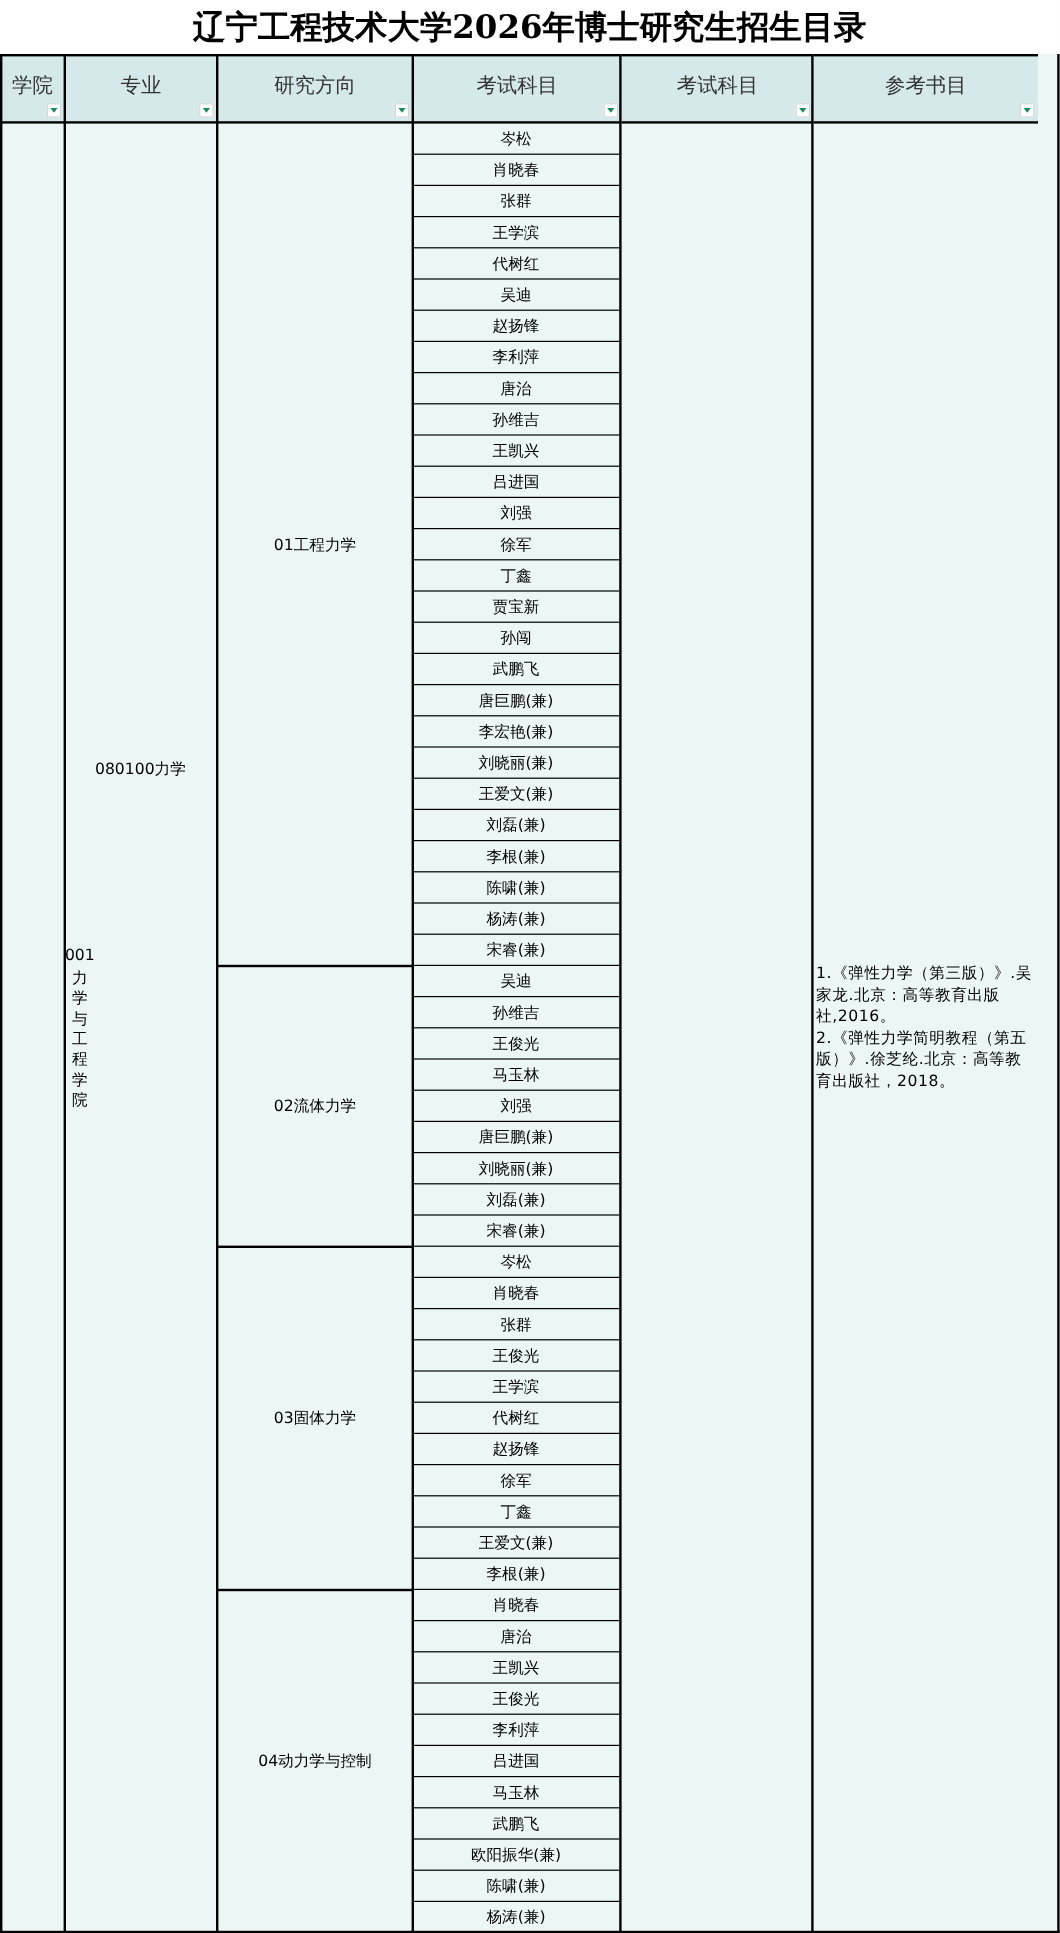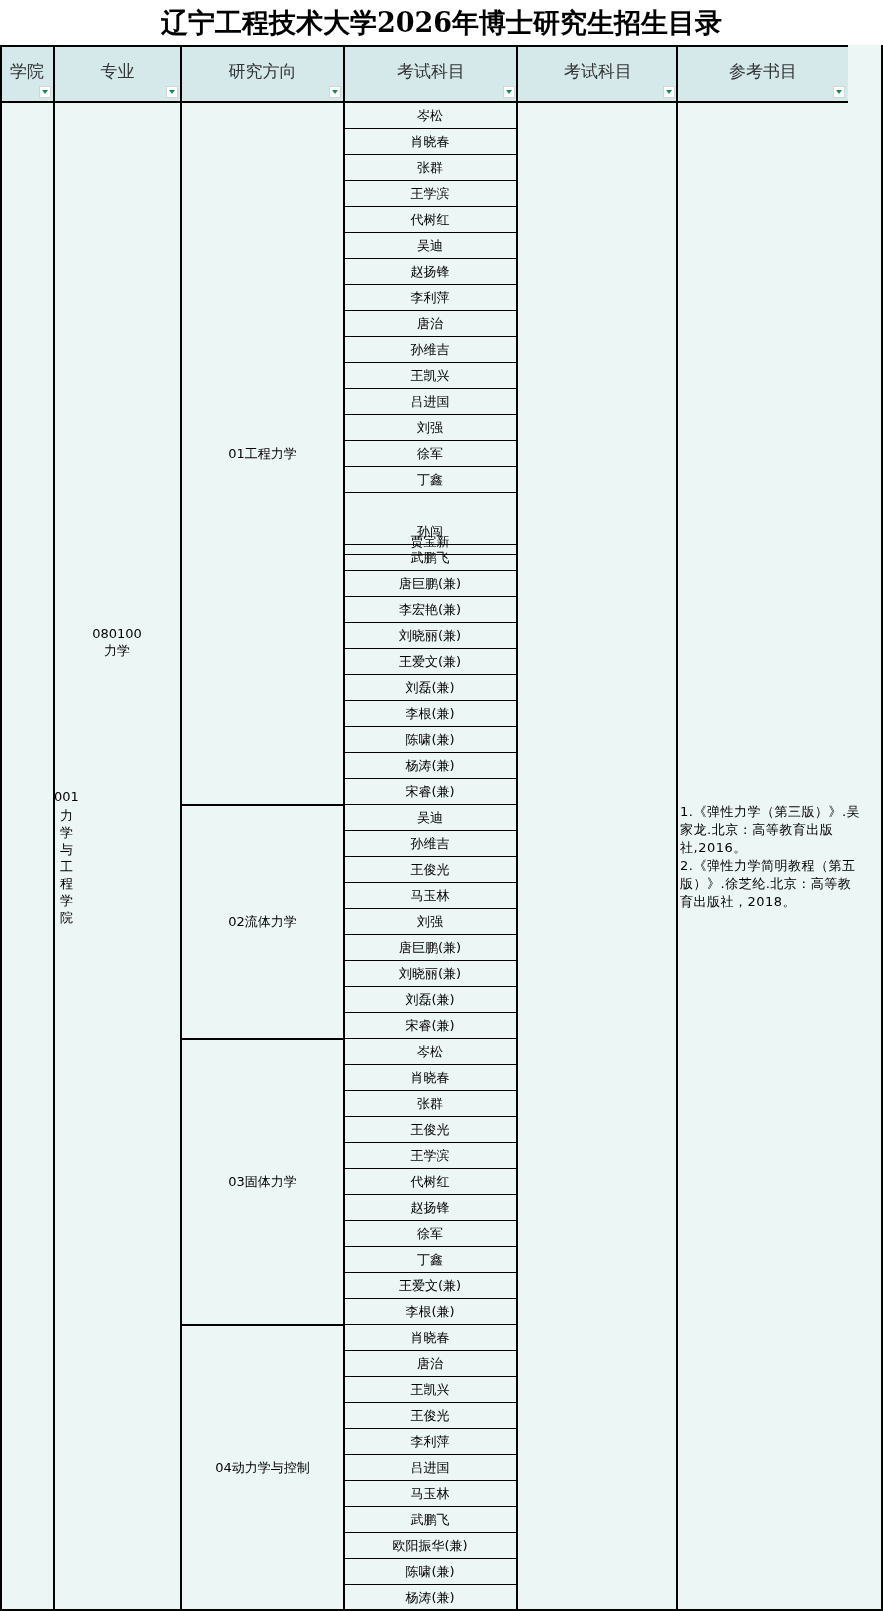--- a/index.html
+++ b/index.html
@@ -59,21 +59,21 @@
     .dir-border { position: absolute; left: 181px; width: 163px; height: 2px; background: #000; }
     .college {
       position: absolute; left: 0; width: 53px; top: 58px; height: 1508px;
       display: flex; flex-direction: column; align-items: center; justify-content: center;
       font-size: 13px; line-height: 17px; margin-left: 40px;
     }
     .college .code { margin-bottom: 2px; }
     .college .name { width: 14px; word-break: break-all; text-align: center; line-height: 17px; }
     .major {
       position: absolute; left: 54px; width: 126px; top: 58px; height: 1077px;
-      display: flex; flex-direction: column; align-items: center; justify-content: center;
+      display: flex; flex-direction: row; align-items: center; justify-content: center;
       font-size: 13px; line-height: 17px;
     }
     .exam {
       position: absolute; left: 518px; width: 158px; top: 58px; height: 1508px;
       display: flex; flex-direction: column; justify-content: center; align-items: flex-start;
       font-size: 13px; line-height: 17px; padding-left: 2px; box-sizing: border-box;
     }
     .refs {
       position: absolute; left: 678px; width: 205px; top: 58px; height: 1508px;
       display: flex; flex-direction: column; justify-content: center; align-items: flex-start;
@@ -103,21 +103,21 @@
         <span class="filter"></span>
       </div>
       <div class="hdr" style="left: 344px; width: 174px;">
         <span class="lbl">考试科目</span>
         <span class="filter"></span>
       </div>
       <div class="hdr" style="left: 518px; width: 160px;">
         <span class="lbl">考试科目</span>
         <span class="filter"></span>
       </div>
-      <div class="hdr" style="left: 678px; width: 170px;">
+      <div class="hdr" style="left: 678px; width: 187px;">
         <span class="lbl">参考书目</span>
         <span class="filter"></span>
       </div>
     </div>
 
   <div class="vline" style="left:0"></div>
   <div class="vline" style="left:53px"></div>
   <div class="vline" style="left:180px"></div>
   <div class="vline" style="left:343px"></div>
   <div class="vline" style="left:516px"></div>
@@ -190,21 +190,21 @@
       </div>
       <div class="teacher" style="top: 370px;">
         <span>刘强</span>
       </div>
       <div class="teacher" style="top: 396px;">
         <span>徐军</span>
       </div>
       <div class="teacher" style="top: 422px;">
         <span>丁鑫</span>
       </div>
-      <div class="teacher" style="top: 448px; margin-top: 36px;">
+      <div class="teacher" style="top: 448px;">
         <span>贾宝新</span>
       </div>
       <div class="teacher" style="top: 474px;">
         <span>孙闯</span>
       </div>
       <div class="teacher" style="top: 500px;">
         <span>武鹏飞</span>
       </div>
       <div class="teacher" style="top: 526px;">
         <span>唐巨鹏(兼)</span>

